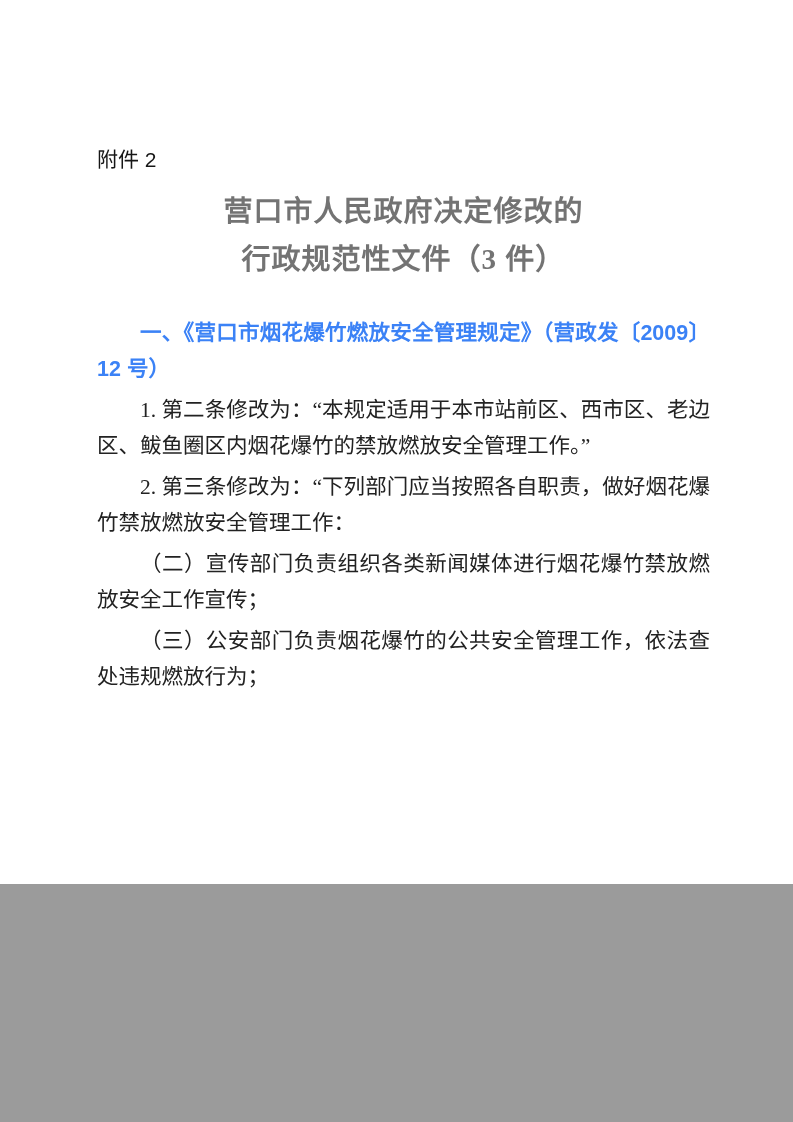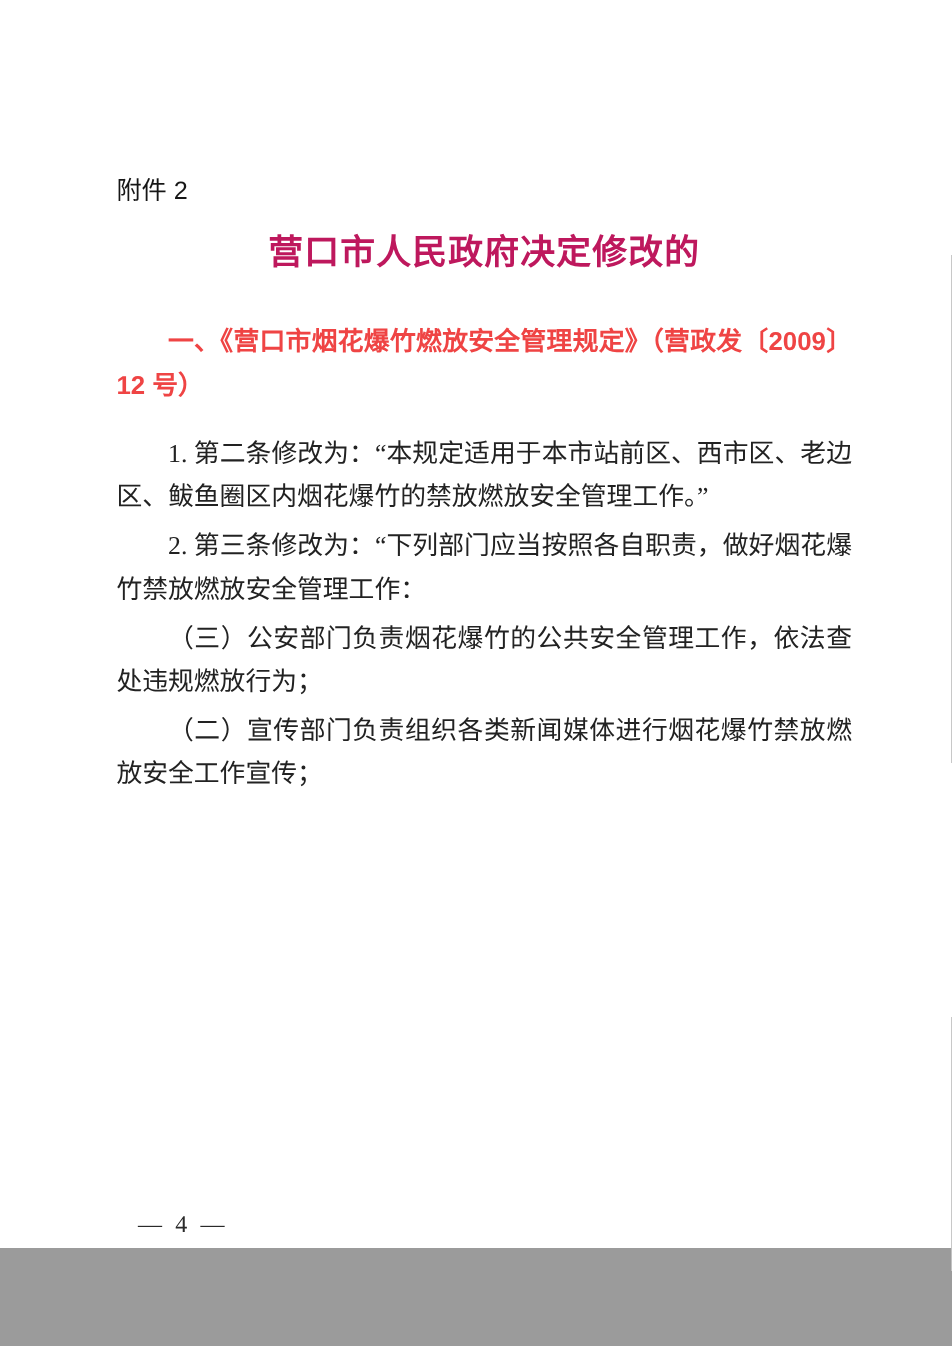--- a/index.html
+++ b/index.html
@@ -3,21 +3,21 @@
 <meta charset="utf-8">
 <title>附件 2</title>
 <style>
   * { margin: 0; padding: 0; box-sizing: border-box; }
   html, body { background: #9b9b9b; }
   body { display: flex; justify-content: center; }
 
   .page {
     position: relative;
     width: 793px;
-    height: 1040px;
+    height: 884px;
     background: #ffffff;
     color: #1e1e1e;
     padding: 145px 83px 0 97px;
     overflow: hidden;
     font-family: "Liberation Serif", "DejaVu Serif", serif;
   }
 
   .attachment-label {
     font-family: "Liberation Sans", "DejaVu Sans", sans-serif;
     font-size: 21px;
@@ -25,39 +25,39 @@
     color: #161616;
   }
 
   .doc-title {
     margin-top: 12px;
     text-align: center;
     font-family: "Liberation Serif", "DejaVu Serif", serif;
     font-weight: 700;
     font-size: 29px;
     line-height: 48px;
-    color: #be185d;
+    color: #737373;
     letter-spacing: 1px;
   }
   .doc-title .title-line { display: block; }
 
   .doc-body {
     margin-top: 32px;
     font-size: 21.5px;
     line-height: 36px;
     text-align: justify;
     color: #222222;
   }
 
   .section-heading {
     font-family: "Liberation Sans", "DejaVu Sans", sans-serif;
     font-weight: 700;
-    color: #ef4444;
+    color: #3b82f6;
     text-indent: 2em;
-    margin-bottom: 21px;
+    margin-bottom: 5px;
   }
 
   .para {
     text-indent: 2em;
     margin-bottom: 5px;
   }
 
   .page-number {
     position: absolute;
     left: 115px;
@@ -71,26 +71,27 @@
 </style>
 </head>
 <body>
 
 <div class="page">
 
   <div class="attachment-label">附件 2</div>
 
   <h1 class="doc-title">
     <span class="title-line">营口市人民政府决定修改的</span>
+    <span class="title-line">行政规范性文件（3 件）</span>
   </h1>
 
   <div class="doc-body">
     <p class="section-heading">一、《营口市烟花爆竹燃放安全管理规定》（营政发〔2009〕12 号）</p>
 
     <p class="para">1. 第二条修改为：“本规定适用于本市站前区、西市区、老边区、鲅鱼圈区内烟花爆竹的禁放燃放安全管理工作。”</p>
     <p class="para">2. 第三条修改为：“下列部门应当按照各自职责，做好烟花爆竹禁放燃放安全管理工作：</p>
+    <p class="para">（二）宣传部门负责组织各类新闻媒体进行烟花爆竹禁放燃放安全工作宣传；</p>
     <p class="para">（三）公安部门负责烟花爆竹的公共安全管理工作，依法查处违规燃放行为；</p>
-    <p class="para">（二）宣传部门负责组织各类新闻媒体进行烟花爆竹禁放燃放安全工作宣传；</p>
   </div>
 
   <div class="page-number">— 4 —</div>
 
 </div>
 
 </body></html>

